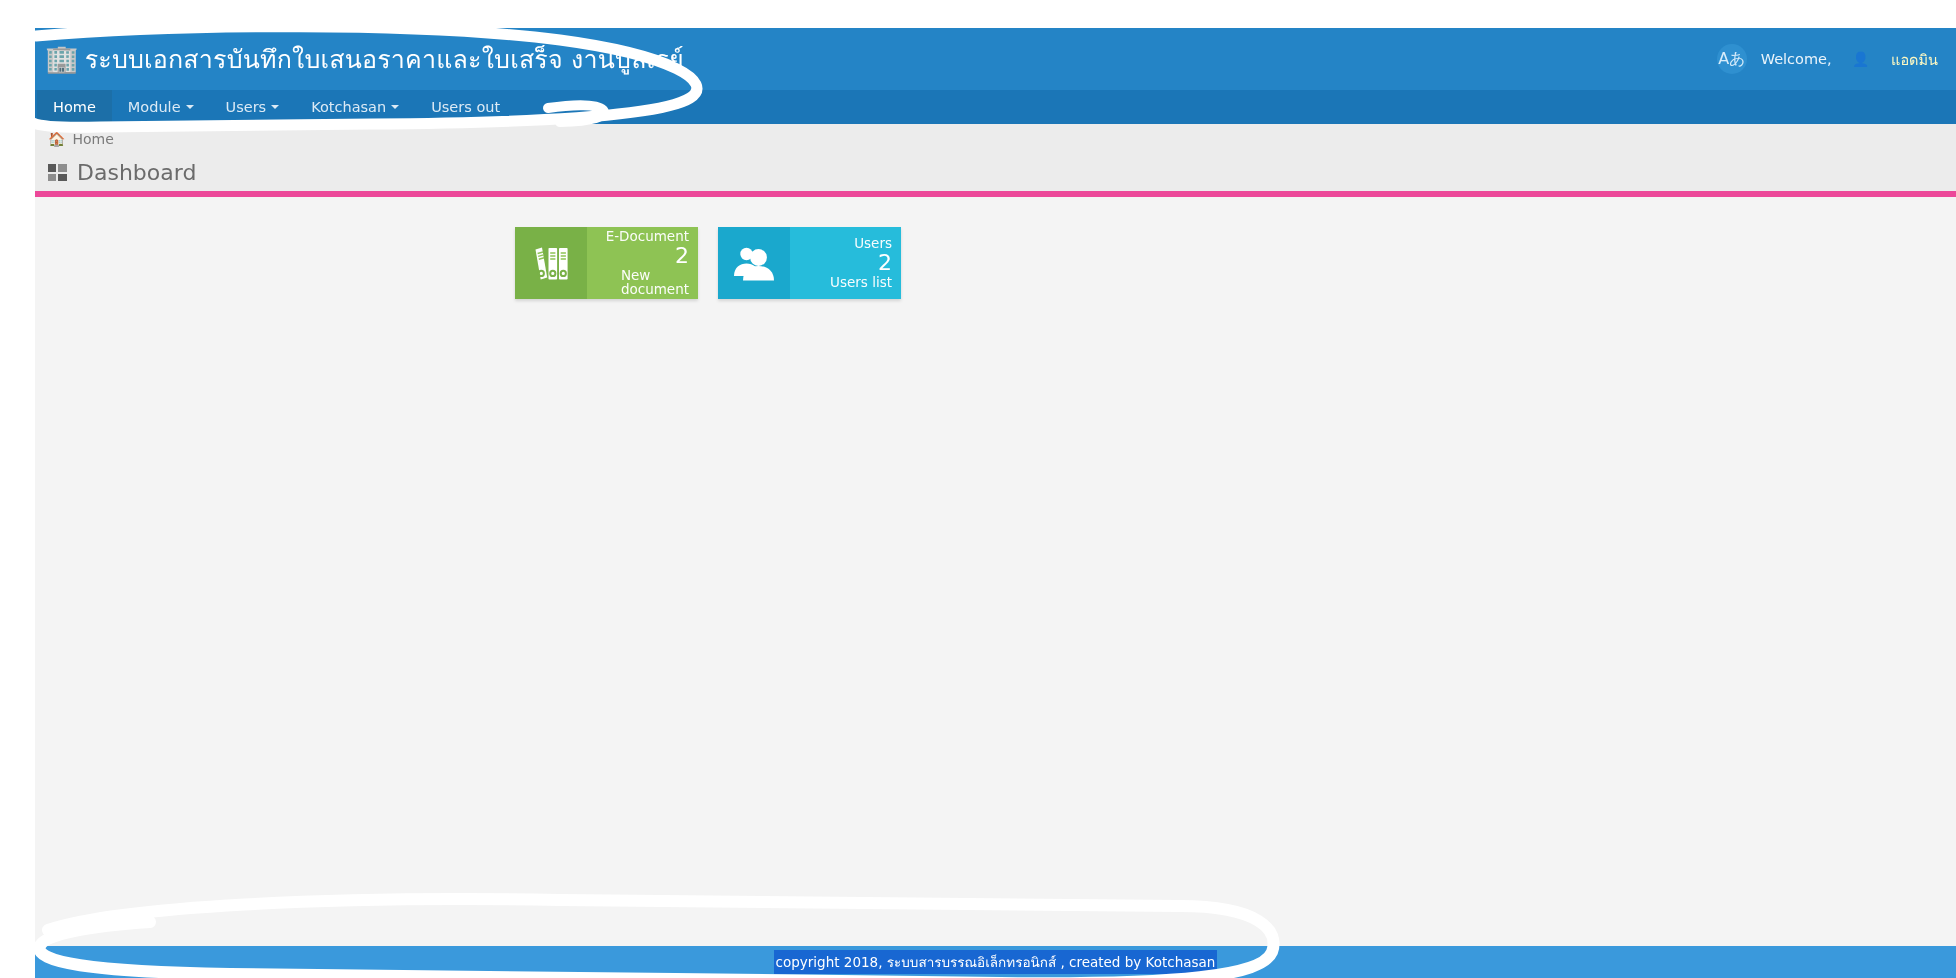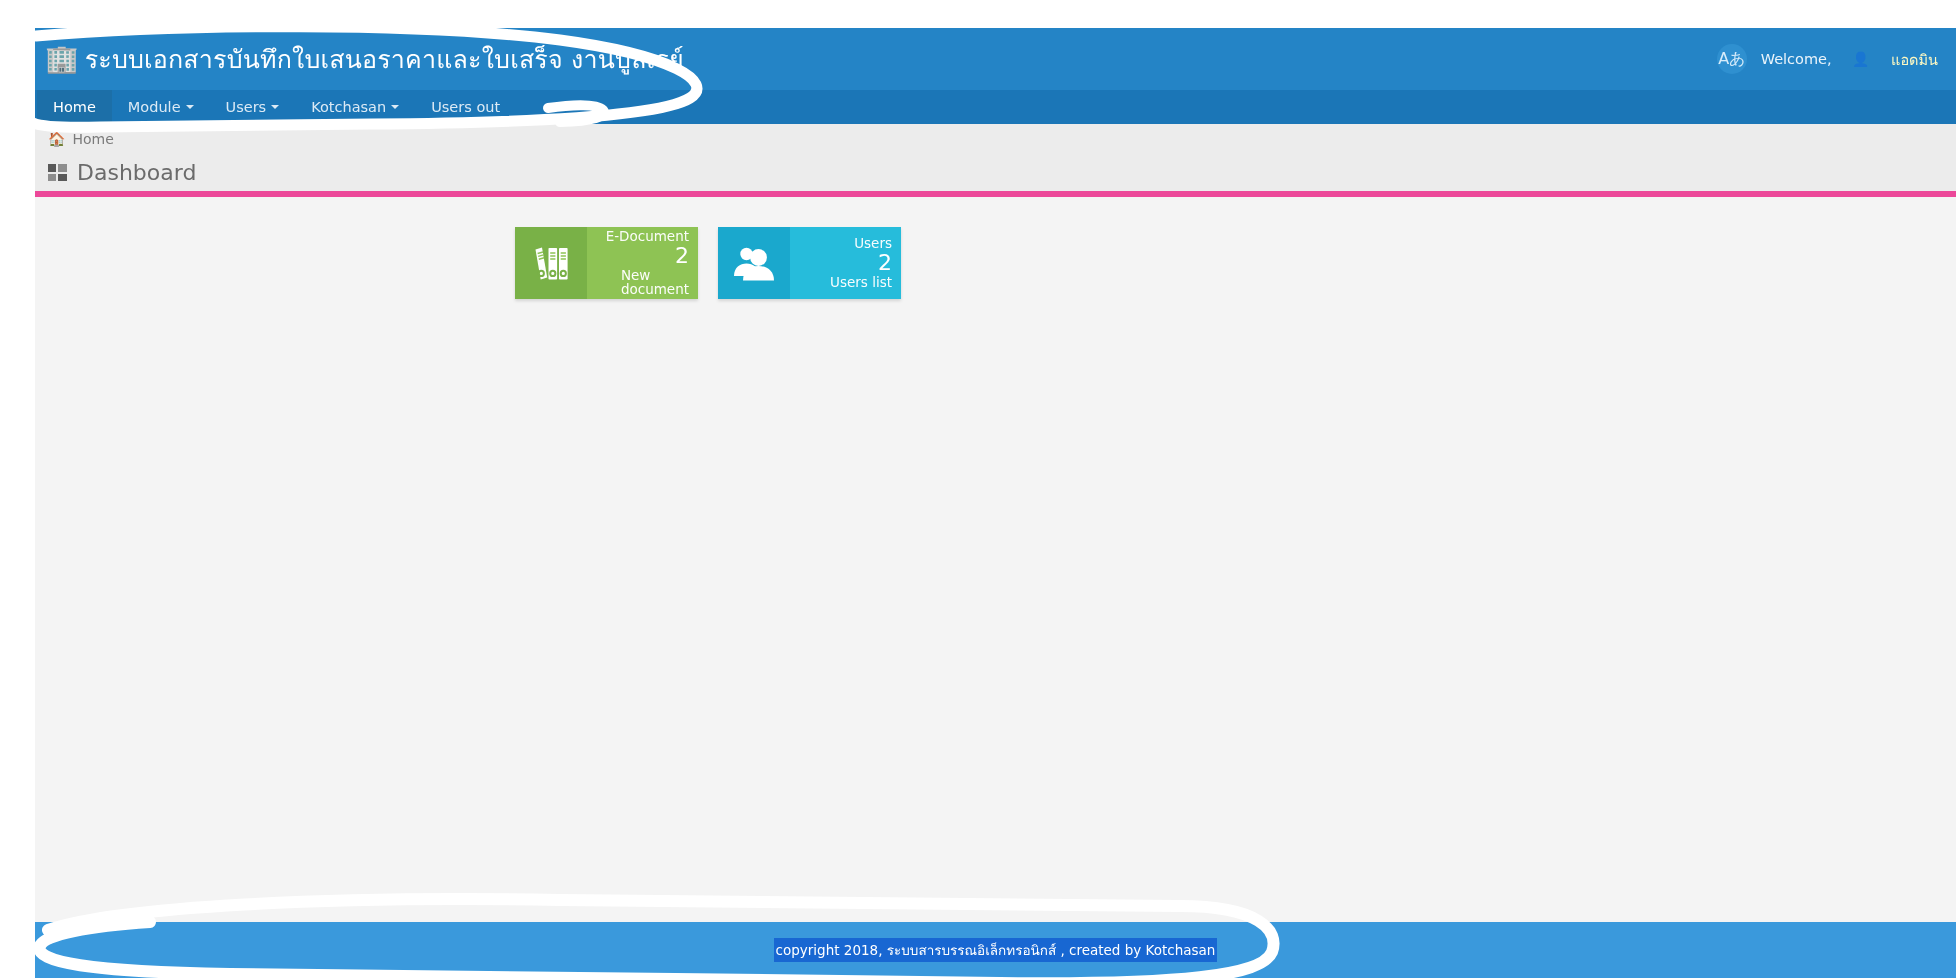--- a/index.html
+++ b/index.html
@@ -197,21 +197,21 @@
   .tile.blue .tile-icon  { background: #1aa8cd; }
   .tile.blue .tile-body  { background: #26bcdb; }
 
   .tile-svg { display: block; }
 
   
   .app-footer {
     position: absolute;
     left: 0; bottom: 0;
     width: 100%;
-    height: 56px;
+    height: 32px;
     background: #3a99dc;
     display: flex;
     align-items: center;
     justify-content: center;
   }
   .footer-text {
     font-size: 13.5px;
     color: #ffffff;
     background: #1867d2;
     padding: 1px 2px;

